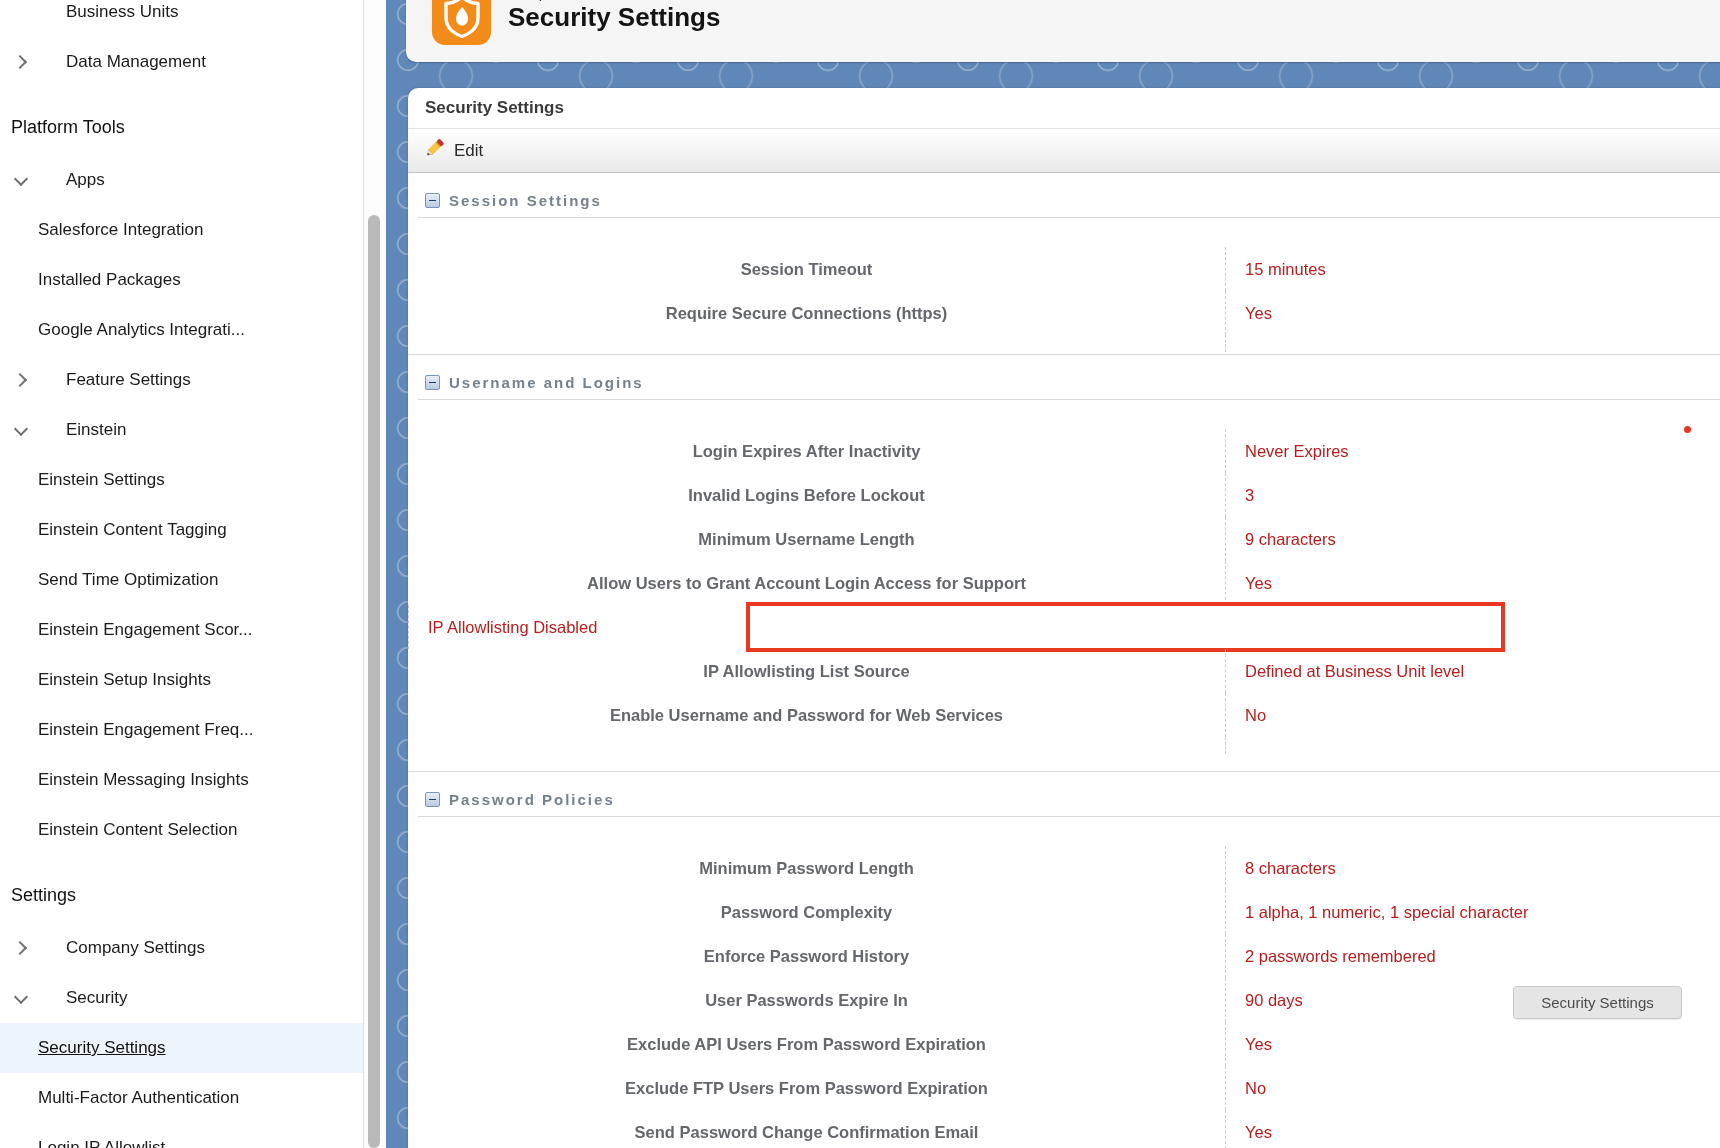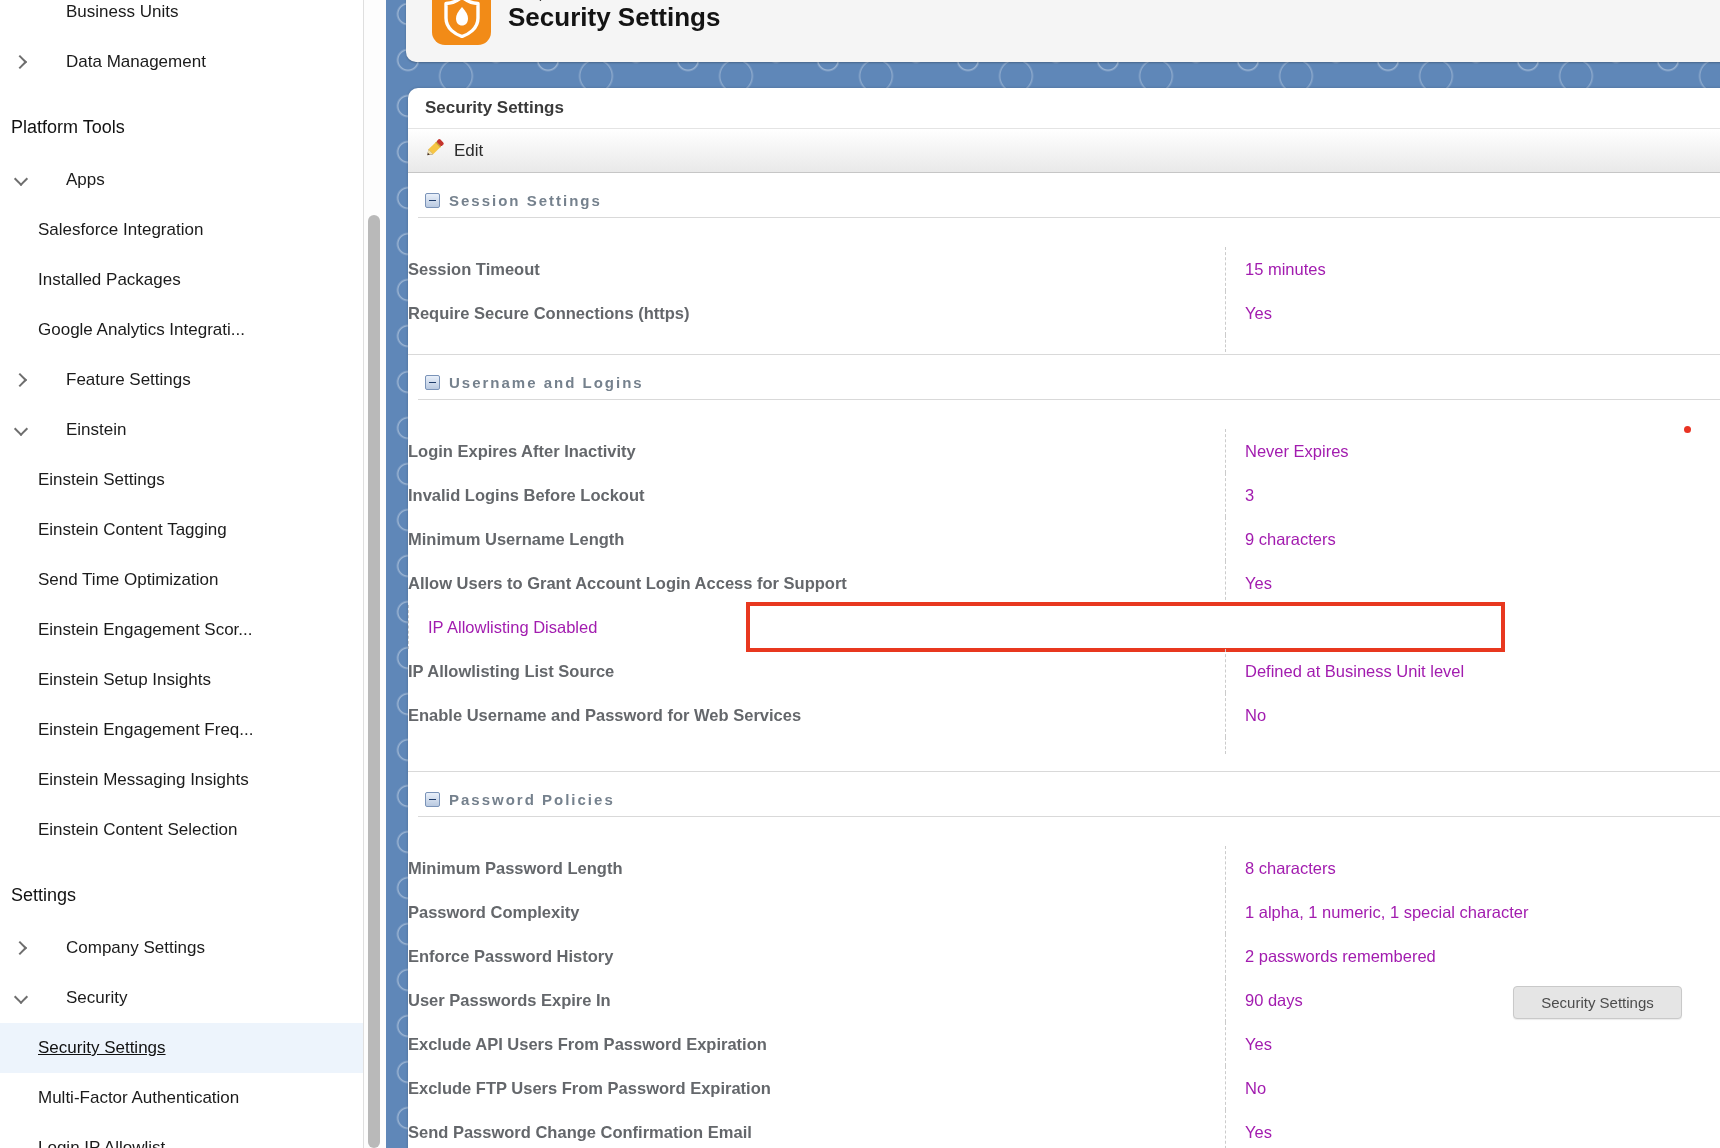--- a/index.html
+++ b/index.html
@@ -57,23 +57,23 @@
   .section:nth-child(3){border-top:1px solid #d9d9d9;margin-top:17px;}
   .sec-header{height:22px;margin:16px 0 0 17px;display:flex;align-items:center;}
   .collapse-icon{width:13px;height:13px;border:1px solid #7a93b8;border-radius:2px;margin-right:9px;
                  background:linear-gradient(#e9f0fa,#b9c9e0);position:relative;cursor:pointer;}
   .collapse-icon::after{content:"";position:absolute;left:3px;top:6px;width:7px;height:1px;background:#1f3d6b;}
   .sec-title{font-size:15px;font-weight:bold;letter-spacing:2px;color:#75818d;}
   .sec-hr{height:0;border-top:1px solid #d9d9d9;margin:6px 0 0 10px;}
   .sec-rows{padding-top:29px;}
   .sec-rows::after{content:"";display:block;height:17px;margin-left:817px;border-left:1px dashed #cbcbcb;}
   .row{position:relative;display:flex;height:44px;align-items:center;}
-  .row .rlabel{width:797px;padding-right:20px;text-align:left;font-size:16.5px;font-weight:bold;color:#64676b;}
+  .row .rlabel{width:797px;padding-right:20px;text-align:center;font-size:16.5px;font-weight:bold;color:#64676b;}
   .row .rvalue{align-self:stretch;display:flex;align-items:center;border-left:1px dashed #cbcbcb;
-               padding-left:19px;font-size:16.5px;color:#a21caf;}
+               padding-left:19px;font-size:16.5px;color:#b91c1c;}
   .row.highlighted::after{content:"";position:absolute;left:338px;top:-3px;width:751px;height:42px;
                           border:4px solid #e8381f;pointer-events:none;}
 
   
   .red-dot{position:absolute;left:1684px;top:426px;width:7px;height:7px;border-radius:50%;background:#e93323;}
   .tooltip-badge{position:absolute;left:1513px;top:986px;width:167px;height:31px;background:#e5e5e5;
                  border:1px solid #c9c9c9;border-radius:4px;display:flex;align-items:center;justify-content:center;
                  font-size:15px;color:#4c4c4c;box-shadow:0 1px 1px rgba(0,0,0,.08);}
 </style>
 </head>

